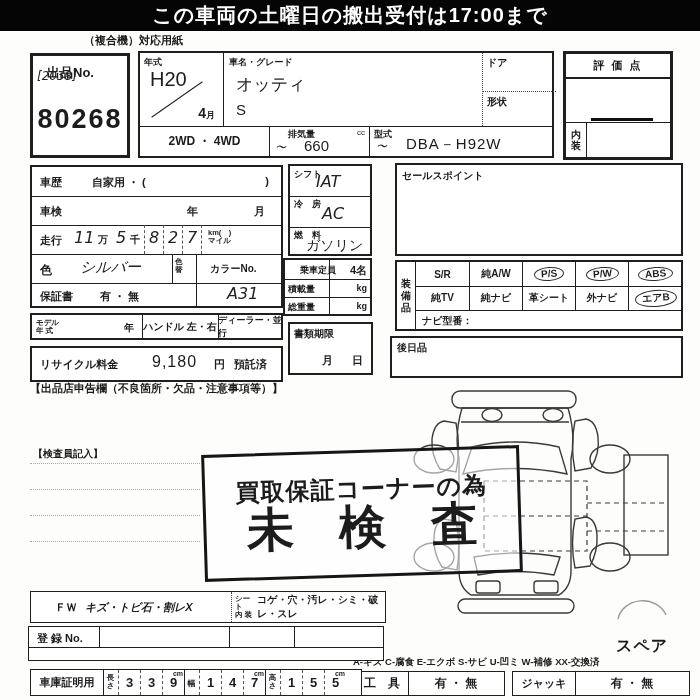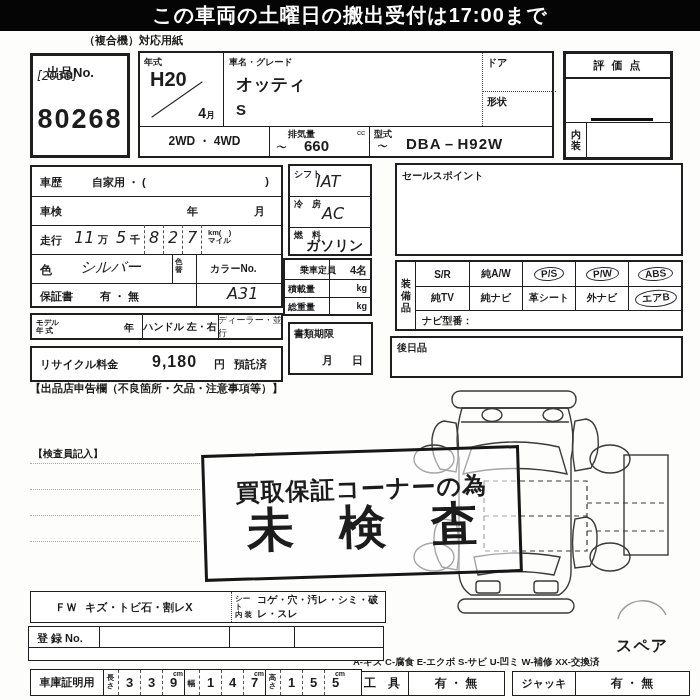--- a/index.html
+++ b/index.html
@@ -4,21 +4,21 @@
 <style>
   html,body{margin:0;padding:0;}
   body{background:#e8e8e8;font-family:"Liberation Sans","DejaVu Sans",sans-serif;color:#1c1c1c;}
   #sheet{position:relative;width:700px;height:700px;background:#fdfdfc;overflow:hidden;
          -webkit-font-smoothing:antialiased;}
   .abs{position:absolute;}
   .box{position:absolute;border:2px solid #1f1f1f;background:#fff;box-sizing:border-box;}
   .thick{border-width:3px;}
   .thin{border-width:1.5px;}
   .lbl{font-size:9px;font-weight:bold;}
-  .big{font-weight:bold;}
+  .big{font-weight:normal;}
   .hw{font-family:"DejaVu Sans",sans-serif;font-style:italic;font-weight:500;color:#222;}
   .vline{position:absolute;top:0;bottom:0;border-left:1.5px solid #1f1f1f;}
   .hline{position:absolute;left:0;right:0;border-top:1.5px solid #1f1f1f;}
   .dash-v{border-left:1px dashed #555;}
   .dot-line{position:absolute;border-top:1.5px dotted #a9a9a9;height:0;}
   #banner{position:absolute;left:0;top:0;width:700px;height:31px;background:#050505;color:#fff;
           display:flex;align-items:center;justify-content:center;font-size:20px;font-weight:bold;letter-spacing:1px;}
   .cell{position:absolute;box-sizing:border-box;}
   .circled{display:inline-block;border:1.6px solid #2a2a2a;border-radius:50%;padding:0 6px 1px 6px;transform:rotate(-4deg);}
   .eq-cell{display:flex;align-items:center;justify-content:center;font-size:10px;font-weight:bold;box-sizing:border-box;}
@@ -257,21 +257,21 @@
         <span class="tiny2">モデル</span>
         <span class="tiny2">年 式</span>
       </span>
       <span class="abs" style="right:8px;top:6px;font-size:10px;font-weight:bold;">年</span>
     </div>
     <span class="vline" style="left:110px;"></span>
     <div class="cell" style="left:110px;top:0;width:76px;height:100%;display:flex;align-items:center;justify-content:center;font-size:10px;font-weight:bold;">
       <span>ハンドル 左・右</span>
     </div>
     <span class="vline" style="left:186px;"></span>
-    <div class="cell" style="left:186px;top:0;width:67px;height:100%;display:flex;align-items:center;justify-content:center;font-size:9px;font-weight:normal;">
+    <div class="cell" style="left:186px;top:0;width:67px;height:100%;display:flex;align-items:center;justify-content:center;font-size:9px;font-weight:bold;">
       <span>ディーラー・並行</span>
     </div>
   </div>
 
   <div class="box" style="left:30px;top:346px;width:253px;height:36px;">
     <span class="abs lbl" style="left:8px;top:9px;font-size:11px;">リサイクル料金</span>
     <span class="abs big" style="left:120px;top:5px;font-size:16px;letter-spacing:1px;">9,180</span>
     <span class="abs" style="left:182px;top:9px;font-size:11px;font-weight:bold;">円</span>
     <span class="abs" style="left:202px;top:9px;font-size:11px;font-weight:bold;">預託済</span>
   </div>
@@ -329,21 +329,21 @@
   </svg>
 
   <div id="stamp">
     <div class="l1">買取保証コーナーの為</div>
     <div class="l2">未 検 査</div>
   </div>
 
   <div class="box thin" style="left:30px;top:591px;width:356px;height:32px;z-index:2;">
     <div class="cell" style="left:0;top:0;width:200px;height:100%;display:flex;align-items:center;">
       <span style="font-size:11px;font-weight:bold;margin-left:24px;">ＦＷ</span>
-      <span style="font-size:11px;font-weight:bold;margin-left:8px;">キズ・トビ石・割レX</span>
+      <span style="font-size:11px;font-weight:bold;margin-left:8px;font-style:italic;">キズ・トビ石・割レX</span>
     </div>
     <span class="vline" style="left:200px;border-left:1px dotted #444;"></span>
     <div class="cell" style="left:200px;top:0;right:0;height:100%;display:flex;align-items:center;">
       <span style="margin-left:4px;">
         <span class="tiny2">シート</span>
         <span class="tiny2">内 装</span>
       </span>
       <span style="font-size:10px;font-weight:bold;margin-left:4px;">コゲ・穴・汚レ・シミ・破レ・スレ</span>
     </div>
   </div>

